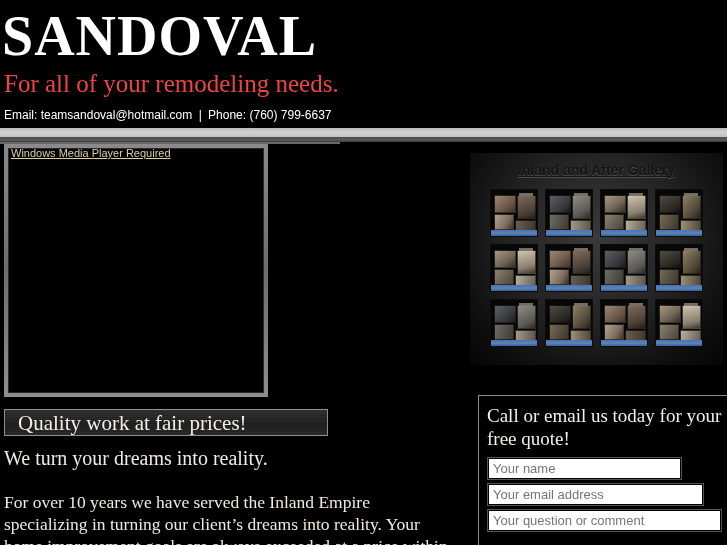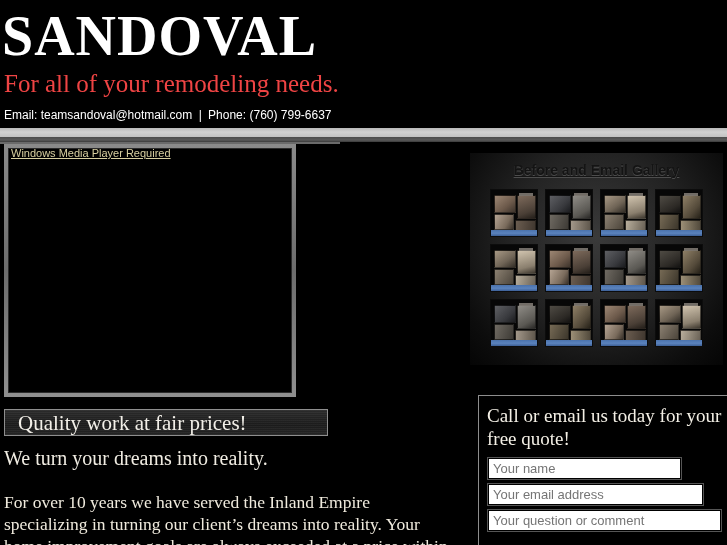--- a/index.html
+++ b/index.html
@@ -86,21 +86,21 @@
     position: absolute;
     left: 0; top: 144px;
     width: 727px; height: 401px;
     background: #000000;
   }
 
   
   #video-panel {
     position: absolute;
     left: 4px; top: 0px;
-    width: 292px; height: 253px;
+    width: 264px; height: 253px;
     background: linear-gradient(to bottom, #8a8a8a 0%, #6d6d6d 50%, #8f8f8f 100%);
     padding: 4px;
   }
   #video-screen {
     position: relative;
     width: 100%; height: 100%;
     background: #000000;
     border: 1px solid #2a2a2a;
     overflow: hidden;
   }
@@ -327,21 +327,21 @@
     <div id="headline-text">Quality work at fair prices!</div>
   </div>
 
   <div id="body-copy">
     <div id="lead-line">We turn your dreams into reality.</div>
     <p id="intro-para">For over 10 years we have served the Inland Empire specializing in turning our client’s dreams into reality. Your home improvement goals are always exceeded at a price within your</p>
   </div>
 
   <div id="gallery-panel">
     <div id="gallery-title">
-      <span>Before and Email Gallery</span>
+      <span>Inland and After Gallery</span>
     </div>
     <div id="gallery-grid">
         <div class="thumb v1">
           <div class="ph p1"></div>
           <div class="ph p2"></div>
           <div class="ph p3"></div>
           <div class="ph p4"></div>
           <div class="cap"></div>
           <div class="strip"></div>
         </div>

